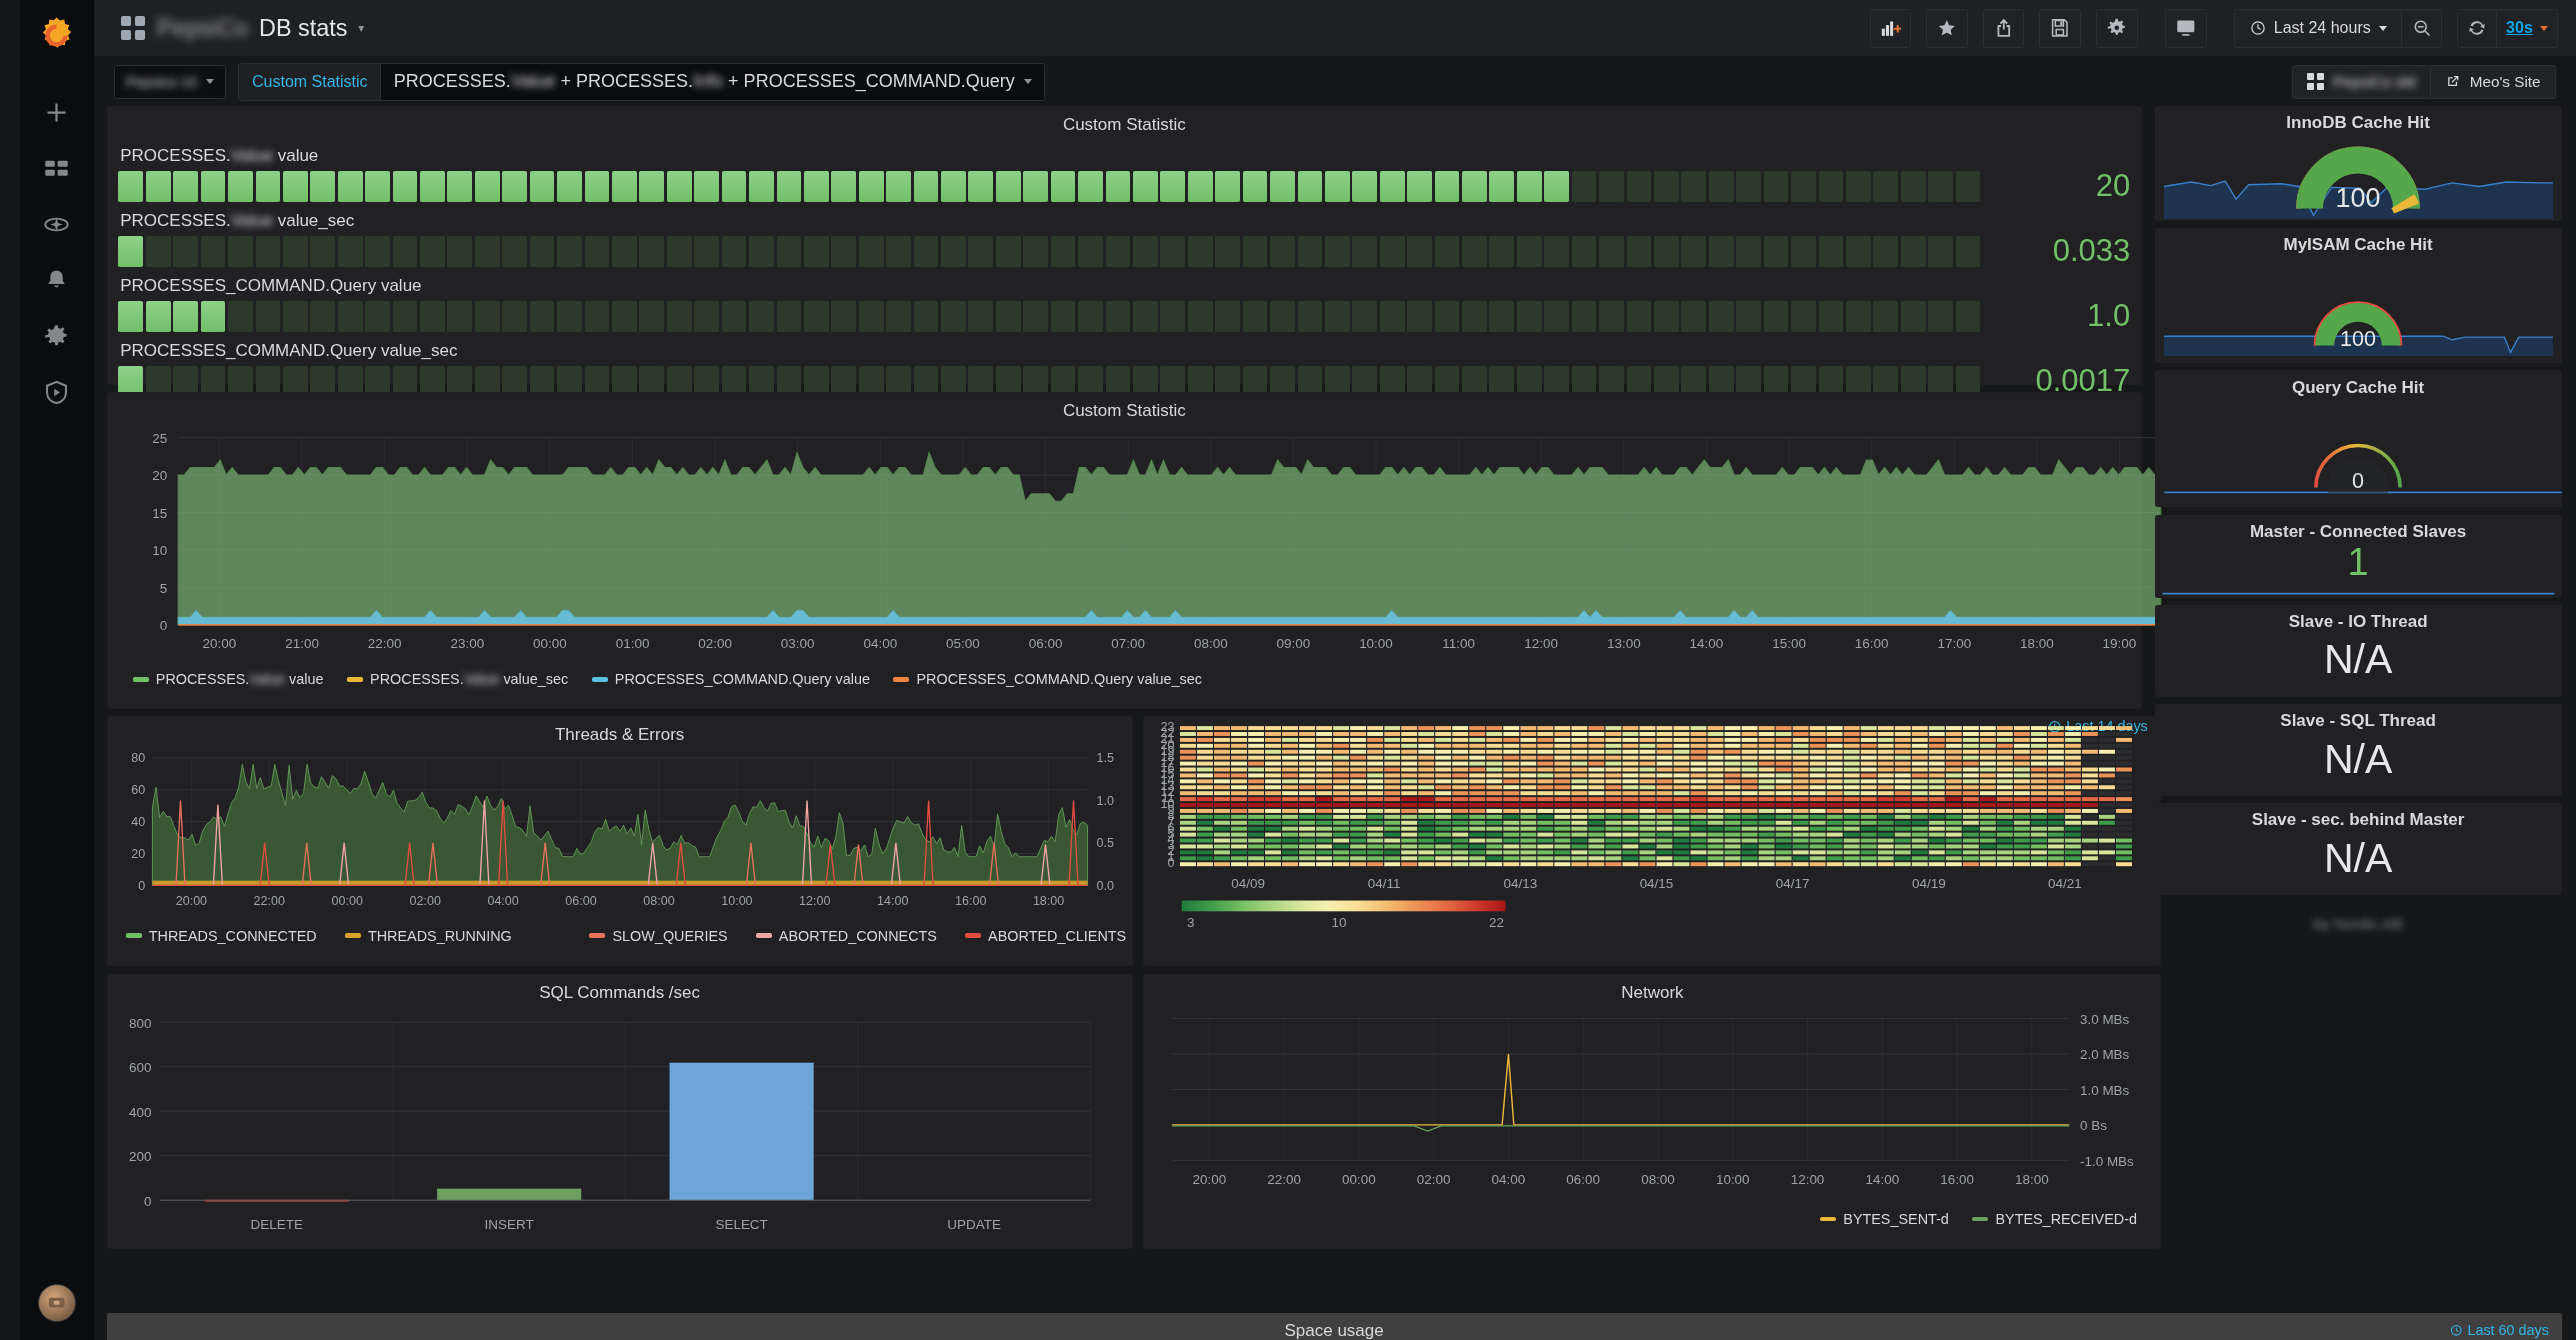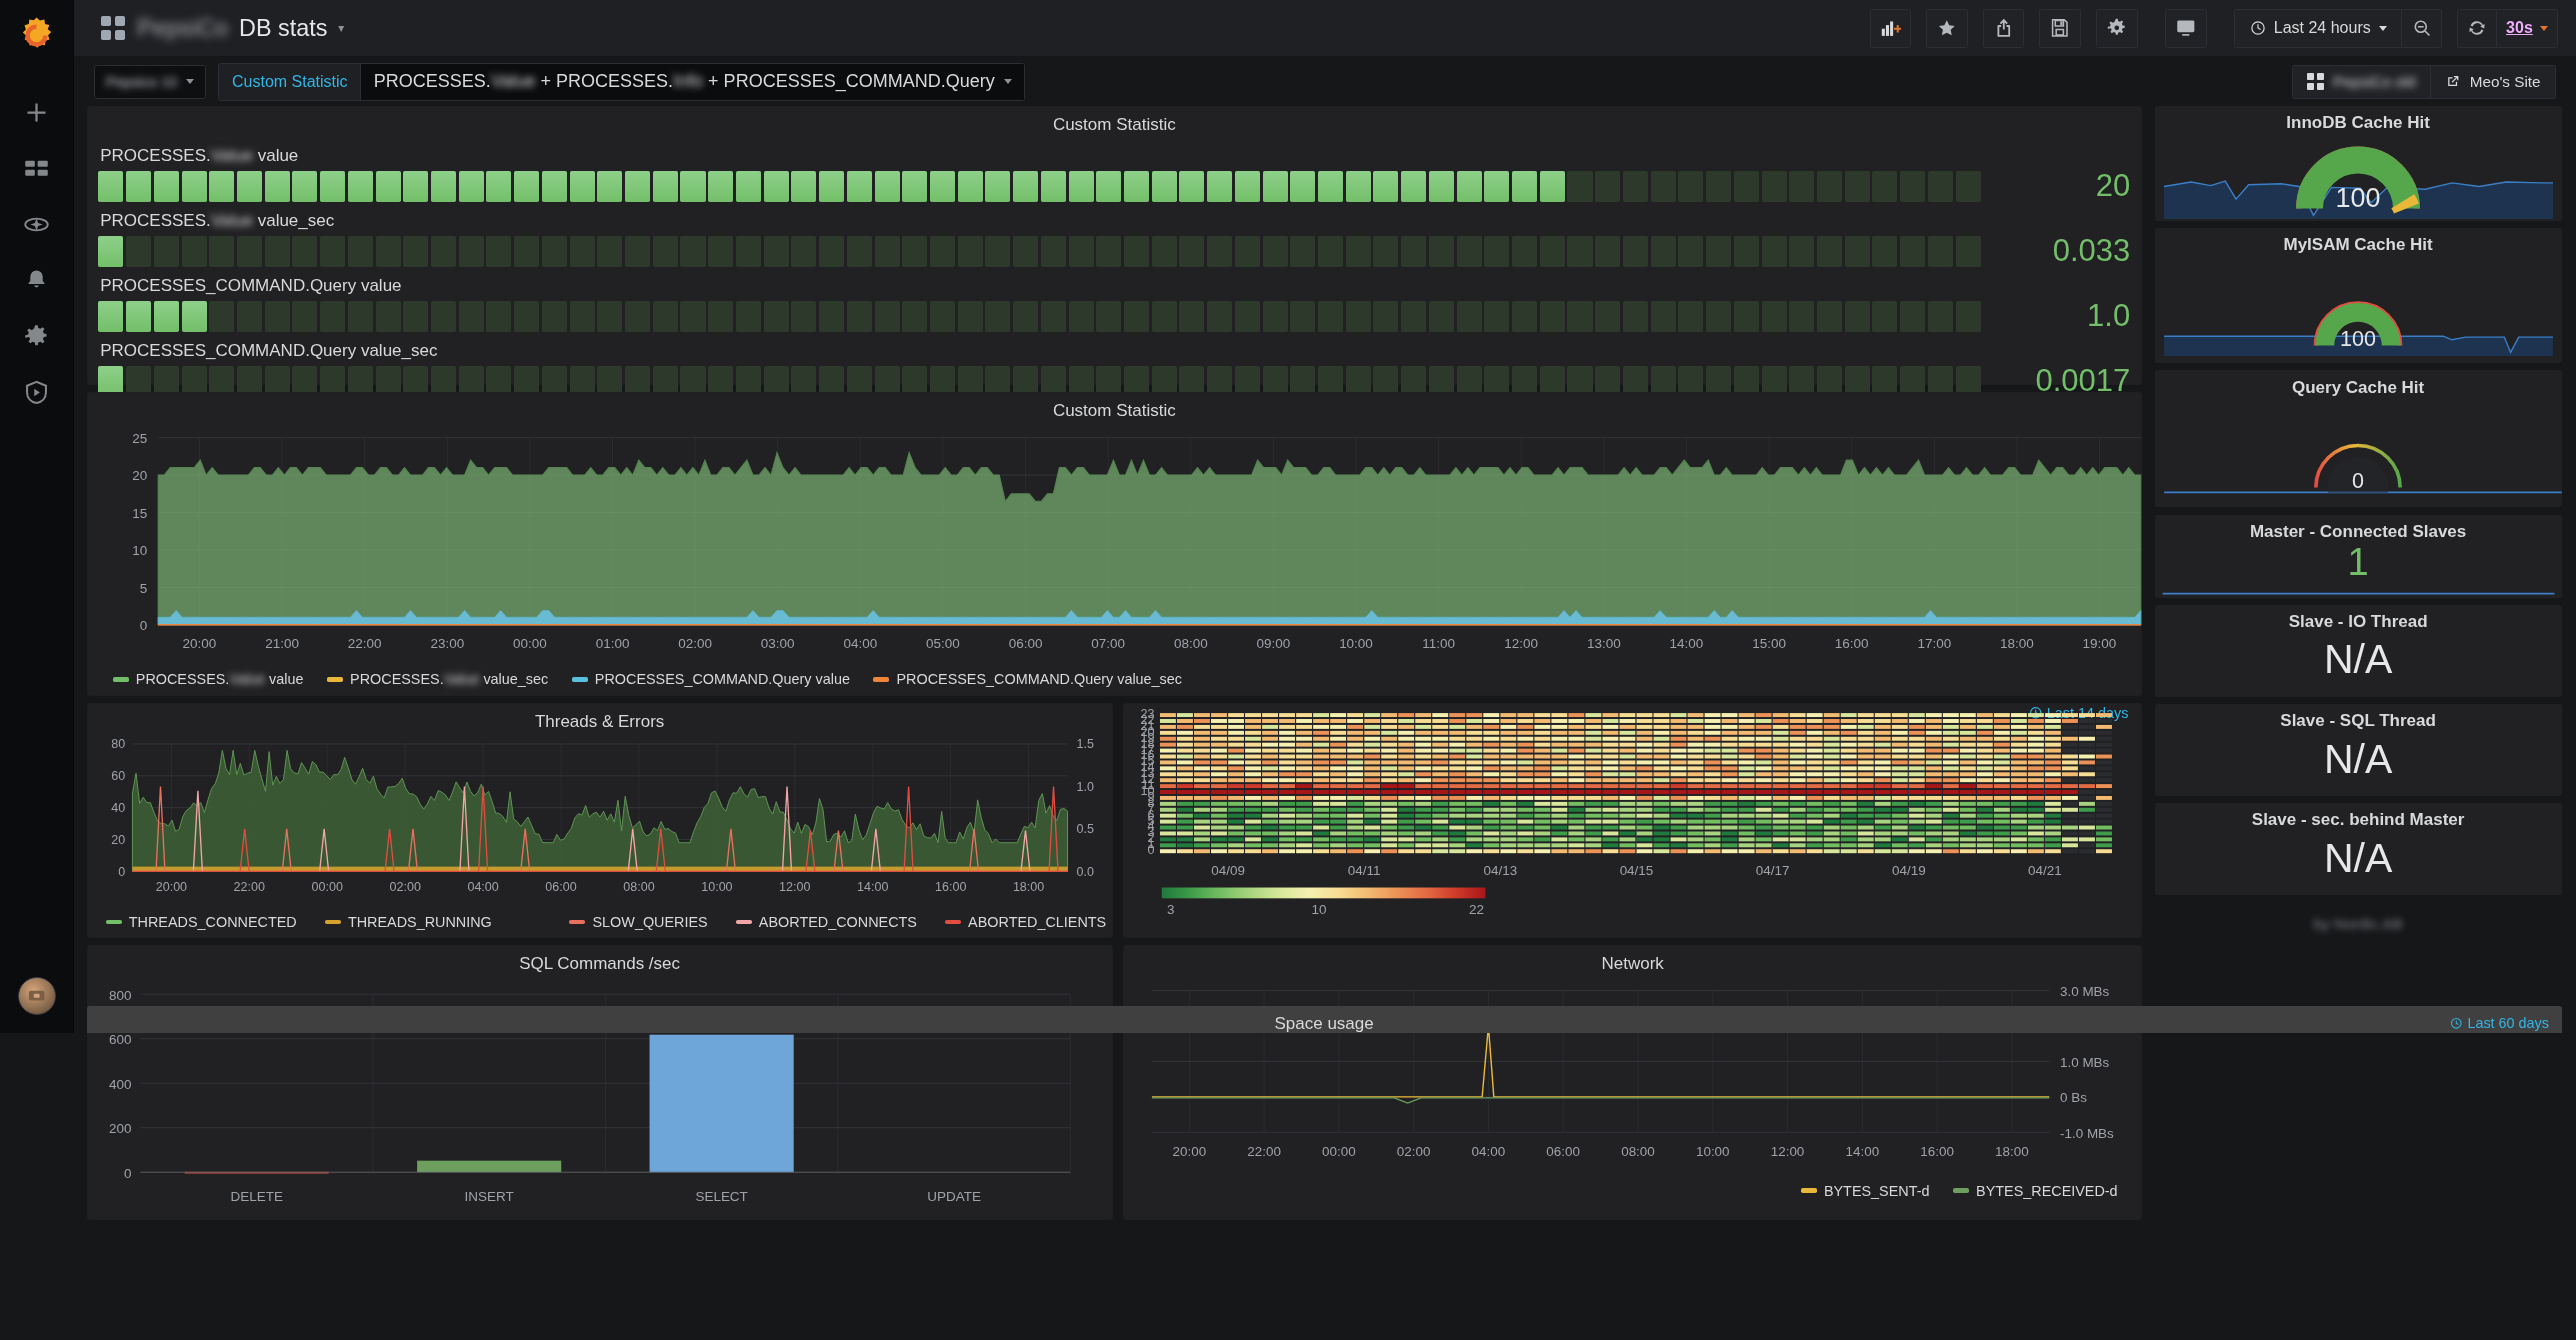--- a/index.html
+++ b/index.html
@@ -3,21 +3,21 @@
 <meta charset="utf-8">
 <style>
   * { box-sizing: border-box; margin: 0; padding: 0; }
   html, body {
     width: 2576px; height: 1340px;
     background: #161719;
     font-family: "Liberation Sans", sans-serif;
     color: #d8d9da;
     overflow: hidden;
   }
-  .app { display: flex; width: 2576px; height: 1033px; }
+  .app { display: flex; width: 2576px; height: 1340px; padding-left: 20px; }
 
   
   .sidenav {
     width: 74px; background: #0b0c0e; flex: 0 0 74px;
     display: flex; flex-direction: column; align-items: center;
     border-right: 0.9px solid #08090a;
   }
   .nav-logo { margin-top: 10.8px; margin-bottom: 23.4px; width: 50px; height: 50px;
     display:flex; align-items:center; justify-content:center; }
   .nav-item { width: 74px; height: 56px; display:flex; align-items:center; justify-content:center; }
@@ -48,21 +48,21 @@
   .tbtn {
     height: 39px; min-width: 40px; padding: 0 9px; background:#212225;
     border:0.9px solid #2c2e33; border-radius: 2.7px; display:flex; align-items:center;
     justify-content:center; color:#9fa3a8; cursor:pointer;
   }
   .tbtn-group { display:flex; }
   .tbtn-group .tbtn { border-radius: 0; border-left-width:0; }
   .tbtn-group .tbtn:first-child { border-radius: 2.7px 0 0 2.7px; border-left-width:0.9px; }
   .tbtn-group .tbtn:last-child { border-radius: 0 2.7px 2.7px 0; }
   .timepick { padding: 0 14.4px; font-size: 16px; color:#d8d9da; gap:8px; }
-  .refresh-rate { color:#f0abfc; font-size:16px; font-weight:600;text-decoration:underline; }
+  .refresh-rate { color:#0ea5e9; font-size:16px; font-weight:600;text-decoration:underline; }
   .caret-dn { width:0;height:0;border-left:4.5px solid transparent;border-right:4.5px solid transparent;
     border-top:5.4px solid currentColor; display:inline-block; }
 
   
   .submenu {
     height: 49px; background:#161719; display:flex; align-items:center;
     padding: 0 20px 0 20px; gap: 12.6px; flex: 0 0 49px;
   }
   .var-pill {
     height: 34px; background:#0e0f11; border:0.9px solid #2c2e33; border-radius:2.7px;

